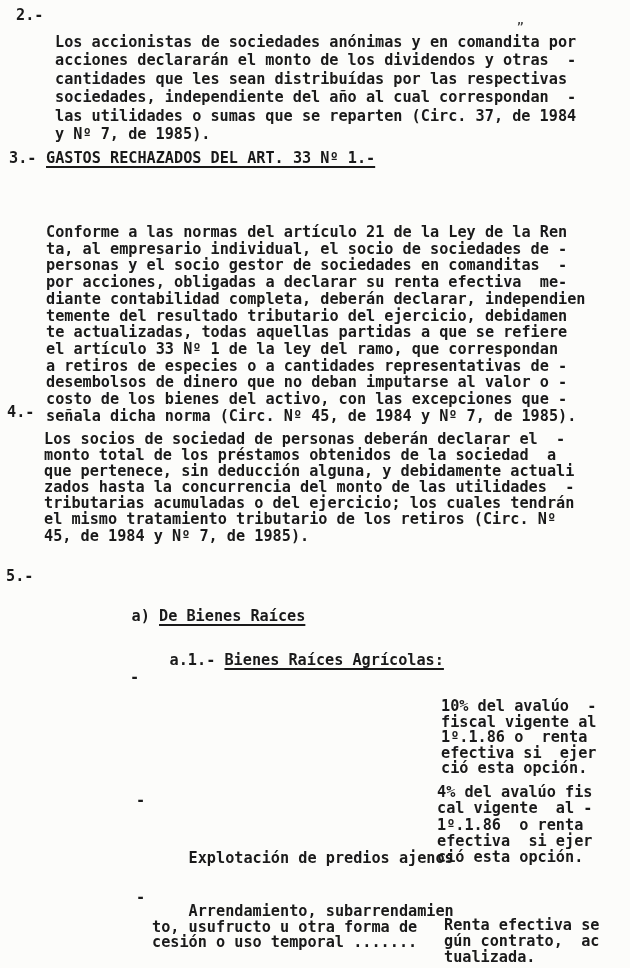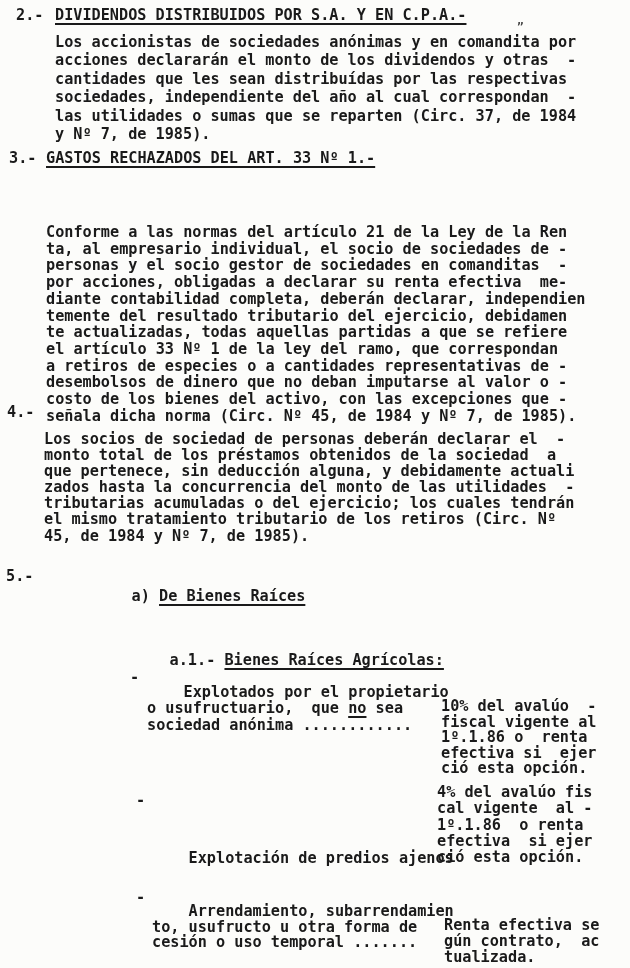--- a/index.html
+++ b/index.html
@@ -31,21 +31,20 @@
   .speck{font-size:11px;color:#444;}
 </style>
 </head>
 <body>
 
 <div class="page">
 
   <span class="abs speck" style="left:517px;top:20px;">”</span>
 
   <span class="abs" style="left:16px;top:6px;">2.-</span>
-  <span class="abs u" style="left:55px;top:6px;">DIVIDENDOS DISTRIBUIDOS POR S.A. Y EN C.P.A.-</span>
   <div class="abs pre lh-s2" style="left:55px;top:33px;">Los accionistas de sociedades anónimas y en comandita por
 acciones declararán el monto de los dividendos y otras  -
 cantidades que les sean distribuídas por las respectivas
 sociedades, independiente del año al cual correspondan  -
 las utilidades o sumas que se reparten (Circ. 37, de 1984
 y Nº 7, de 1985).</div>
 
   <span class="abs" style="left:9px;top:149px;">3.-</span>
   <span class="abs u" style="left:46px;top:149px;">GASTOS RECHAZADOS DEL ART. 33 Nº 1.-</span>
   <div class="abs pre lh-s3" style="left:46px;top:188px;margin-top:36px;">Conforme a las normas del artículo 21 de la Ley de la Ren
@@ -65,34 +64,29 @@
   <div class="abs pre lh-s4" style="left:44px;top:431px;">Los socios de sociedad de personas deberán declarar el  -
 monto total de los préstamos obtenidos de la sociedad  a
 que pertenece, sin deducción alguna, y debidamente actuali
 zados hasta la concurrencia del monto de las utilidades  -
 tributarias acumuladas o del ejercicio; los cuales tendrán
 el mismo tratamiento tributario de los retiros (Circ. Nº
 45, de 1984 y Nº 7, de 1985).</div>
 
   <span class="abs" style="left:6px;top:567px;">5.-</span>
 
-  <div class="abs pre" style="left:95px;top:569px;text-align:right;">
+  <div class="abs pre" style="left:95px;top:589px;text-align:right;">
     <span>a)</span><span> </span><span class="u">De Bienes Raíces</span>
   </div>
 
   <div class="abs pre" style="left:133px;top:633px;">
     <span>a.1.-</span><span> </span><span class="u">Bienes Raíces Agrícolas:</span>
   </div>
 
   <span class="abs" style="left:130px;top:668px;">-</span>
-  <div class="abs pre lh-it" style="left:147px;top:668px;">
-    <span>Explotados por el propietario
-o usufructuario,  que </span><span class="u">no</span><span> sea
-sociedad anónima ............</span>
-  </div>
   <div class="abs pre lh-r1" style="left:441px;top:699px;">10% del avalúo  -
 fiscal vigente al
 1º.1.86 o  renta
 efectiva si  ejer
 ció esta opción.</div>
 
   <span class="abs" style="left:136px;top:791px;">-</span>
   <div class="abs pre lh-it" style="left:152px;top:834px;">
     <span>Explotación de predios ajenos</span><span class="u"></span><span></span>
   </div>

